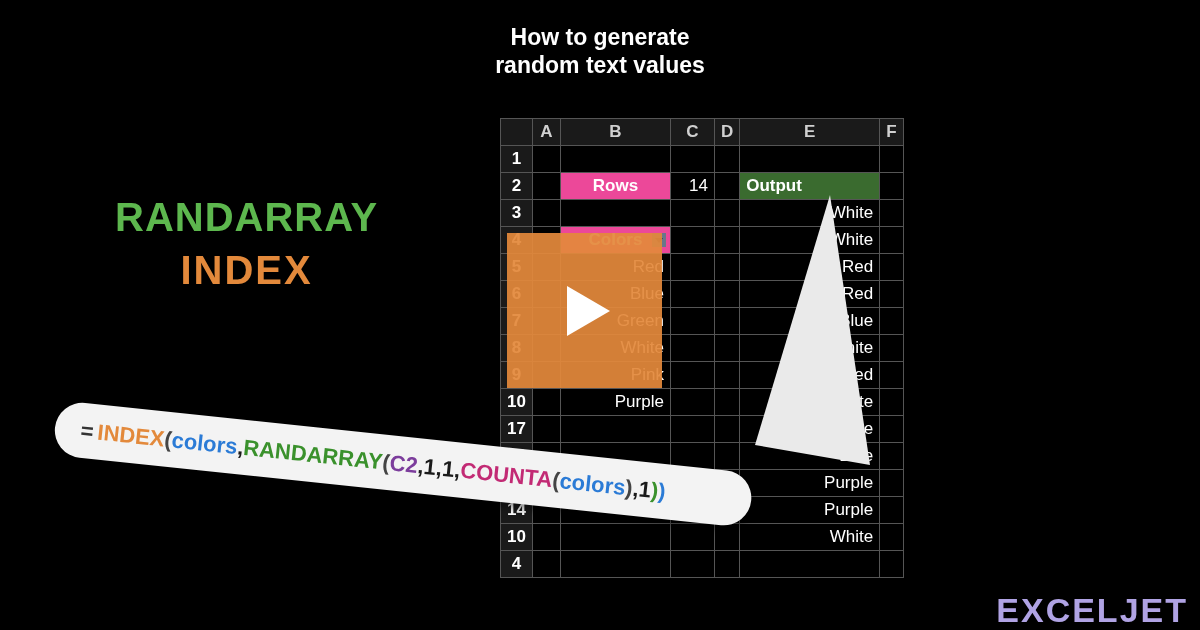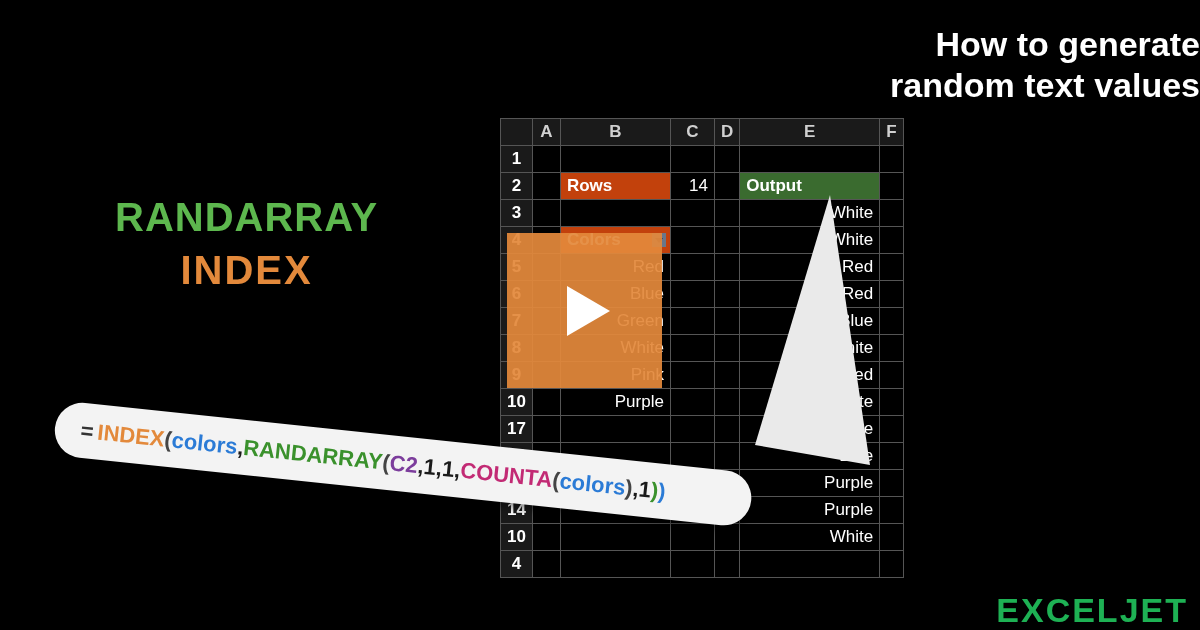--- a/index.html
+++ b/index.html
@@ -1,34 +1,34 @@
 <!DOCTYPE html>
 <html><head>
 <meta charset="utf-8">
 <style>
   * { box-sizing: border-box; margin: 0; padding: 0; }
   html, body { width: 1200px; height: 630px; background: #000; font-family: "Segoe UI", Arial, sans-serif; overflow: hidden; position: relative; }
   
-  .title { position: absolute; top: 24px; left: 0; width: 100%; text-align: right; color: #fff; font-weight: 700; font-size: 34px; line-height: 1.2; }
+  .title { position: absolute; top: 24px; left: 0; width: 100%; text-align: center; color: #fff; font-weight: 700; font-size: 23px; line-height: 1.2; }
   
   .fn-list { position: absolute; left: 115px; top: 195px; text-align: center; }
   .fn1 { color: #5db74e; font-size: 40px; font-weight: 700; letter-spacing: 1px; }
   .fn2 { color: #e3893b; font-size: 40px; font-weight: 700; letter-spacing: 2px; margin-top: 8px; }
   
   .table { position: absolute; left: 500px; top: 118px; border-collapse: collapse; background: #000; }
   .table th, .table td { border: 1px solid #555; font-size: 17px; height: 27px; padding: 0 6px; color: #fff; }
   .table th { background: #1a1a1a; color: #d0d0d0; font-weight: 700; text-align: center; }
   .col-rn { width: 28px; text-align: center; background: #1a1a1a; color: #d0d0d0; font-weight: 700; }
   .col-a { width: 28px; }
   .col-b { width: 110px; }
   .col-c { width: 44px; text-align: right; }
   .col-d { width: 24px; }
   .col-e { width: 140px; text-align: right; }
   .col-f { width: 22px; }
-  .hdr-blue { background: #c2410c; font-weight: 700; text-align: left; color: #fff; padding-left: 8px; position: relative; }
+  .hdr-blue { background: #ec4899; font-weight: 700; text-align: center; color: #fff; padding-left: 8px; position: relative; }
   .hdr-green { background: #3a6b2f; font-weight: 700; text-align: left !important; color: #fff; padding-left: 8px; margin-left: 20px; }
   .val-b { text-align: right; color: #fff; }
   .drop { position: absolute; right: 4px; top: 6px; width: 14px; height: 14px; background: #6a7789; display: flex; align-items: center; justify-content: center; }
   .drop:after { content: ""; border-left: 4px solid transparent; border-right: 4px solid transparent; border-top: 5px solid #2a3444; }
   
   .play { position: absolute; left: 507px; top: 233px; width: 155px; height: 155px; background: rgba(227,137,59,0.93); display: flex; align-items: center; justify-content: center; z-index: 30; }
   .play svg { width: 60px; height: 60px; }
   
   .callout-pointer { position: absolute; left: 750px; top: 195px; z-index: 10; }
   
@@ -38,21 +38,21 @@
   .pill .paren { color: #444; font-weight: 700; }
   .pill .name { color: #2b7bd6; }
   .pill .fn-rand { color: #3a912c; }
   .pill .ref { color: #7c3d9c; }
   .pill .num { color: #1a1a1a; }
   .pill .fn-cnt { color: #c22a74; }
   .pill .comma { color: #1a1a1a; }
   .pill .close2 { color: #2b7bd6; }
   .pill .close1 { color: #3a912c; }
   
-  .watermark { position: absolute; right: 12px; bottom: 0px; color: #22c55e; font-size: 34px; font-weight: 800; letter-spacing: 2px; opacity: 0.9; }
+  .watermark { position: absolute; right: 12px; bottom: 0px; color: #c4b5fd; font-size: 34px; font-weight: 800; letter-spacing: 2px; opacity: 0.9; }
 </style>
 </head>
 <body>
 
 <div class="title">
   <div>How to generate</div>
   <div>random text values</div>
 </div>
 
 <div class="fn-list">

